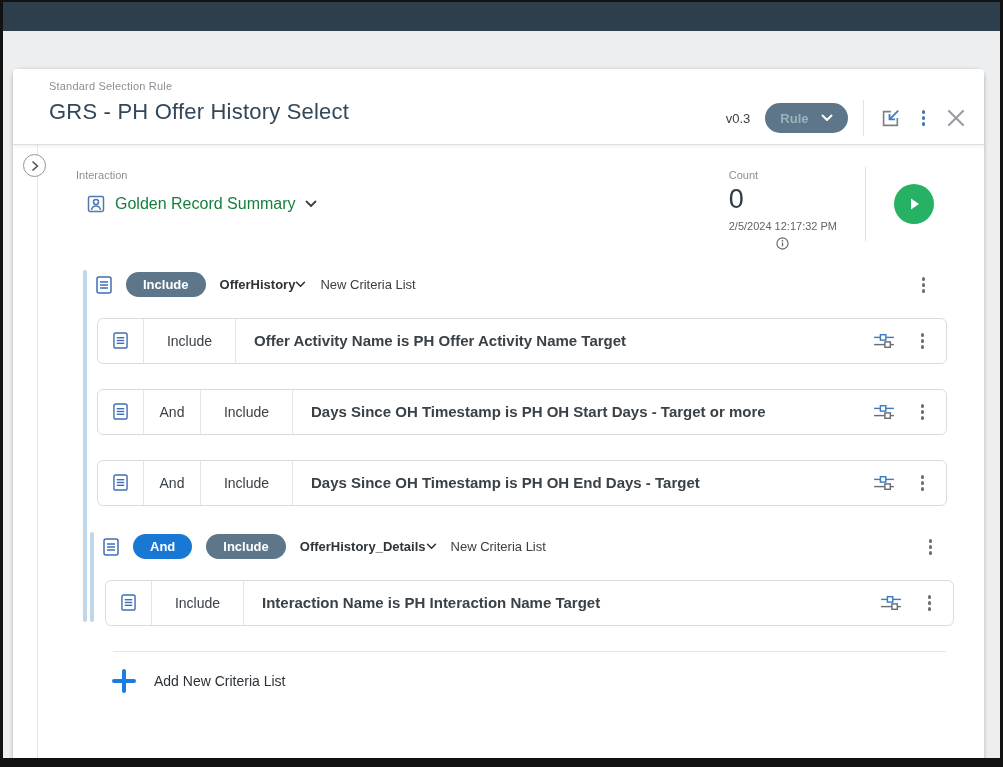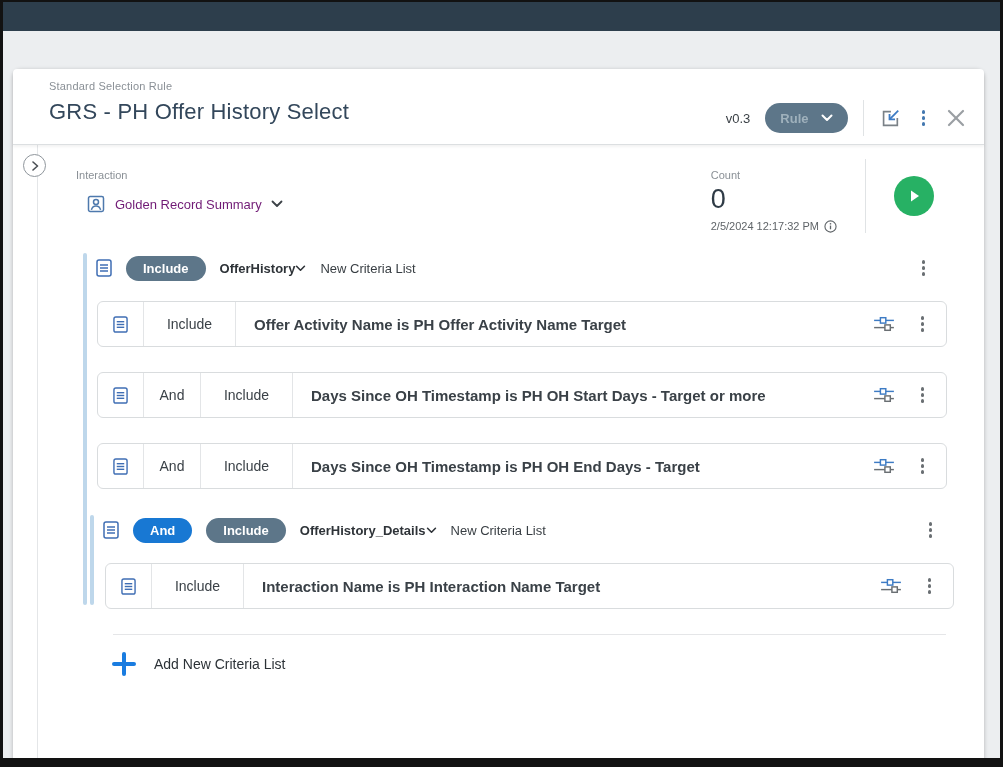--- a/index.html
+++ b/index.html
@@ -45,25 +45,25 @@
     position:absolute; top:9px; left:10px; width:23px; height:23px; border-radius:50%;
     background:#fff; border:1.5px solid #8f969c; display:flex; align-items:center; justify-content:center;
     cursor:pointer; z-index:3;
   }
   .content { flex:1; padding:14px 20px 0 38px; position:relative; }
   
   .top-section { display:flex; justify-content:space-between; padding-right:16px; }
   .small-label { font-size:11px; color:#8a9096; }
   .resolution .small-label { margin:10px 0 13px 0; }
   .res-select { display:flex; align-items:center; gap:9px; cursor:pointer; margin-left:10px; }
-  .res-select .res-text { font-size:13px; color:#701a75; }
+  .res-select .res-text { font-size:16px; color:#15803d; }
   .count-area { display:flex; align-items:stretch; gap:28px; }
   .count-block { padding-top:10px; }
   .count-value { font-size:27px; color:#2f3b46; line-height:1.25; margin-top:2px; }
-  .count-ts { display:flex; align-items:center; gap:5px; font-size:11px; color:#5f6468; margin-top:3px; }
+  .count-ts { display:flex; align-items:center; gap:5px; font-size:11px; color:#5f6468; margin-top:3px;flex-direction:column; }
   .vdiv.tall { height:74px; align-self:center; }
   .play-btn {
     width:40px; height:40px; border-radius:50%; border:none; background:#27b164;
     display:flex; align-items:center; justify-content:center; cursor:pointer; align-self:center; margin-right:14px;
   }
   
   .criteria { margin-left:7px; margin-top:14px; }
   .group { position:relative; }
   .accent { position:absolute; left:0; top:6px; bottom:4px; width:4px; background:#bed7eb; border-radius:2px; }
   .group-header { display:flex; align-items:center; gap:14px; height:42px; margin:0 17px 12px 13px; padding-right:16px; }

